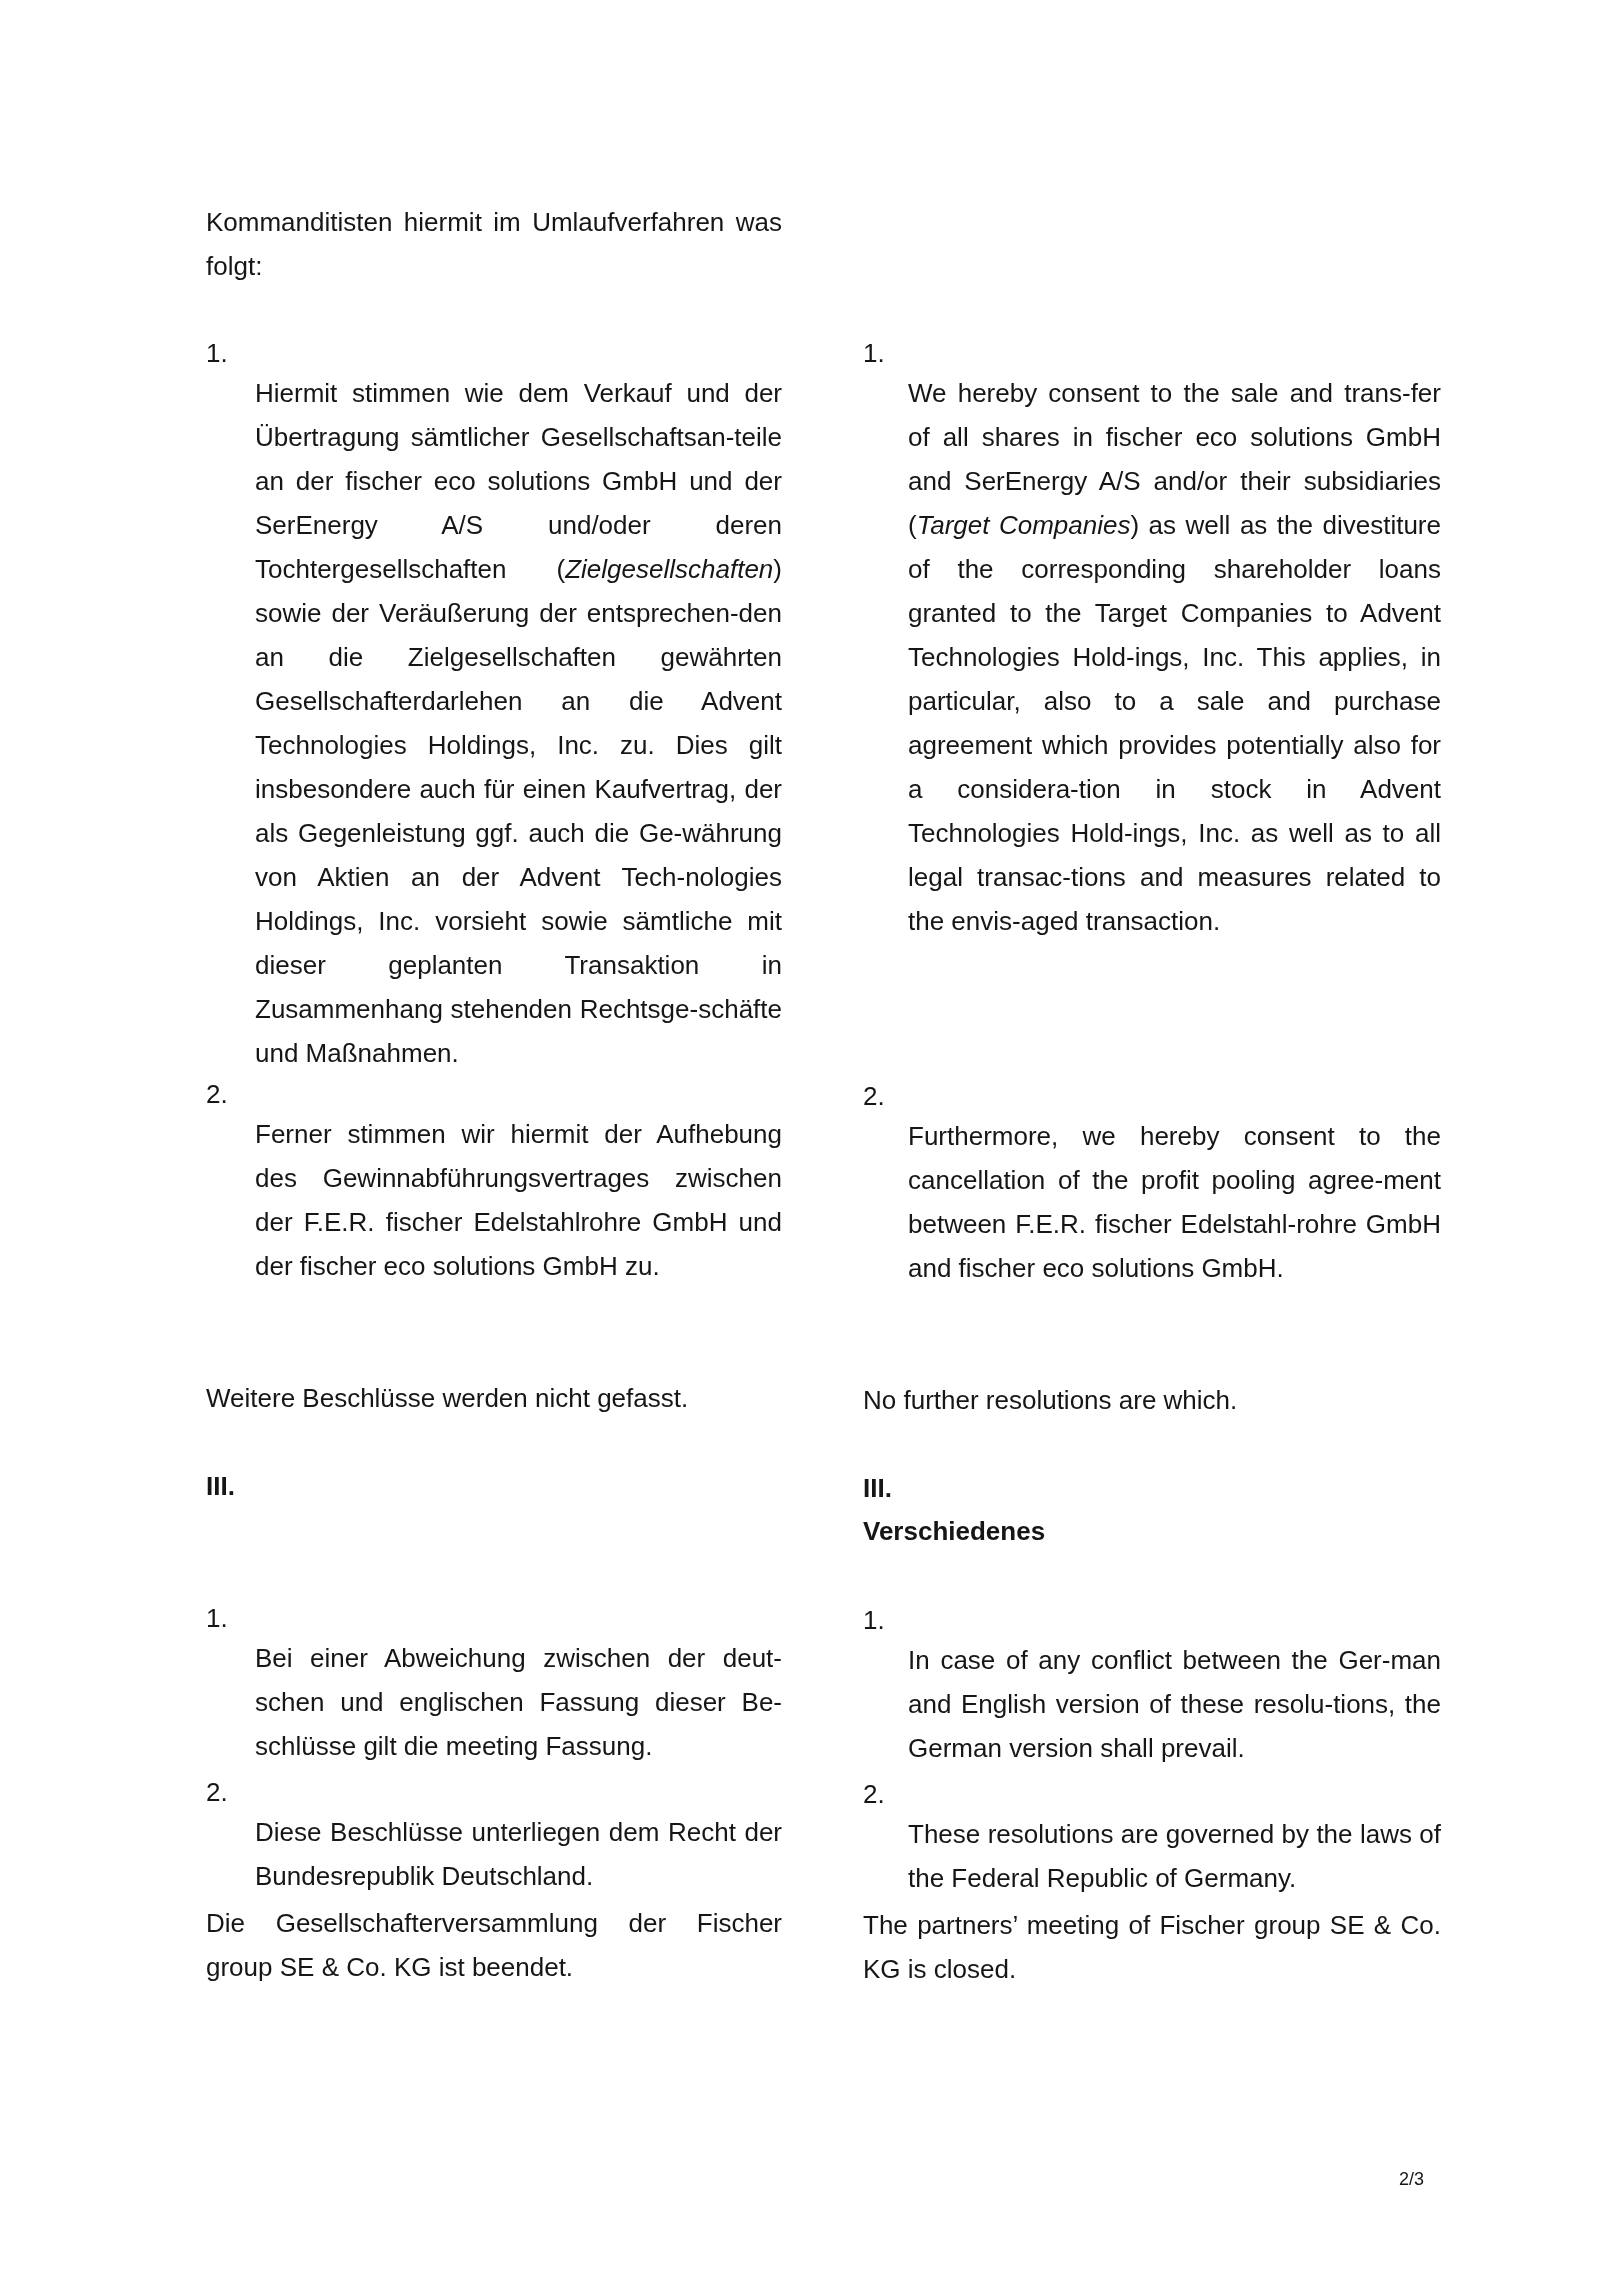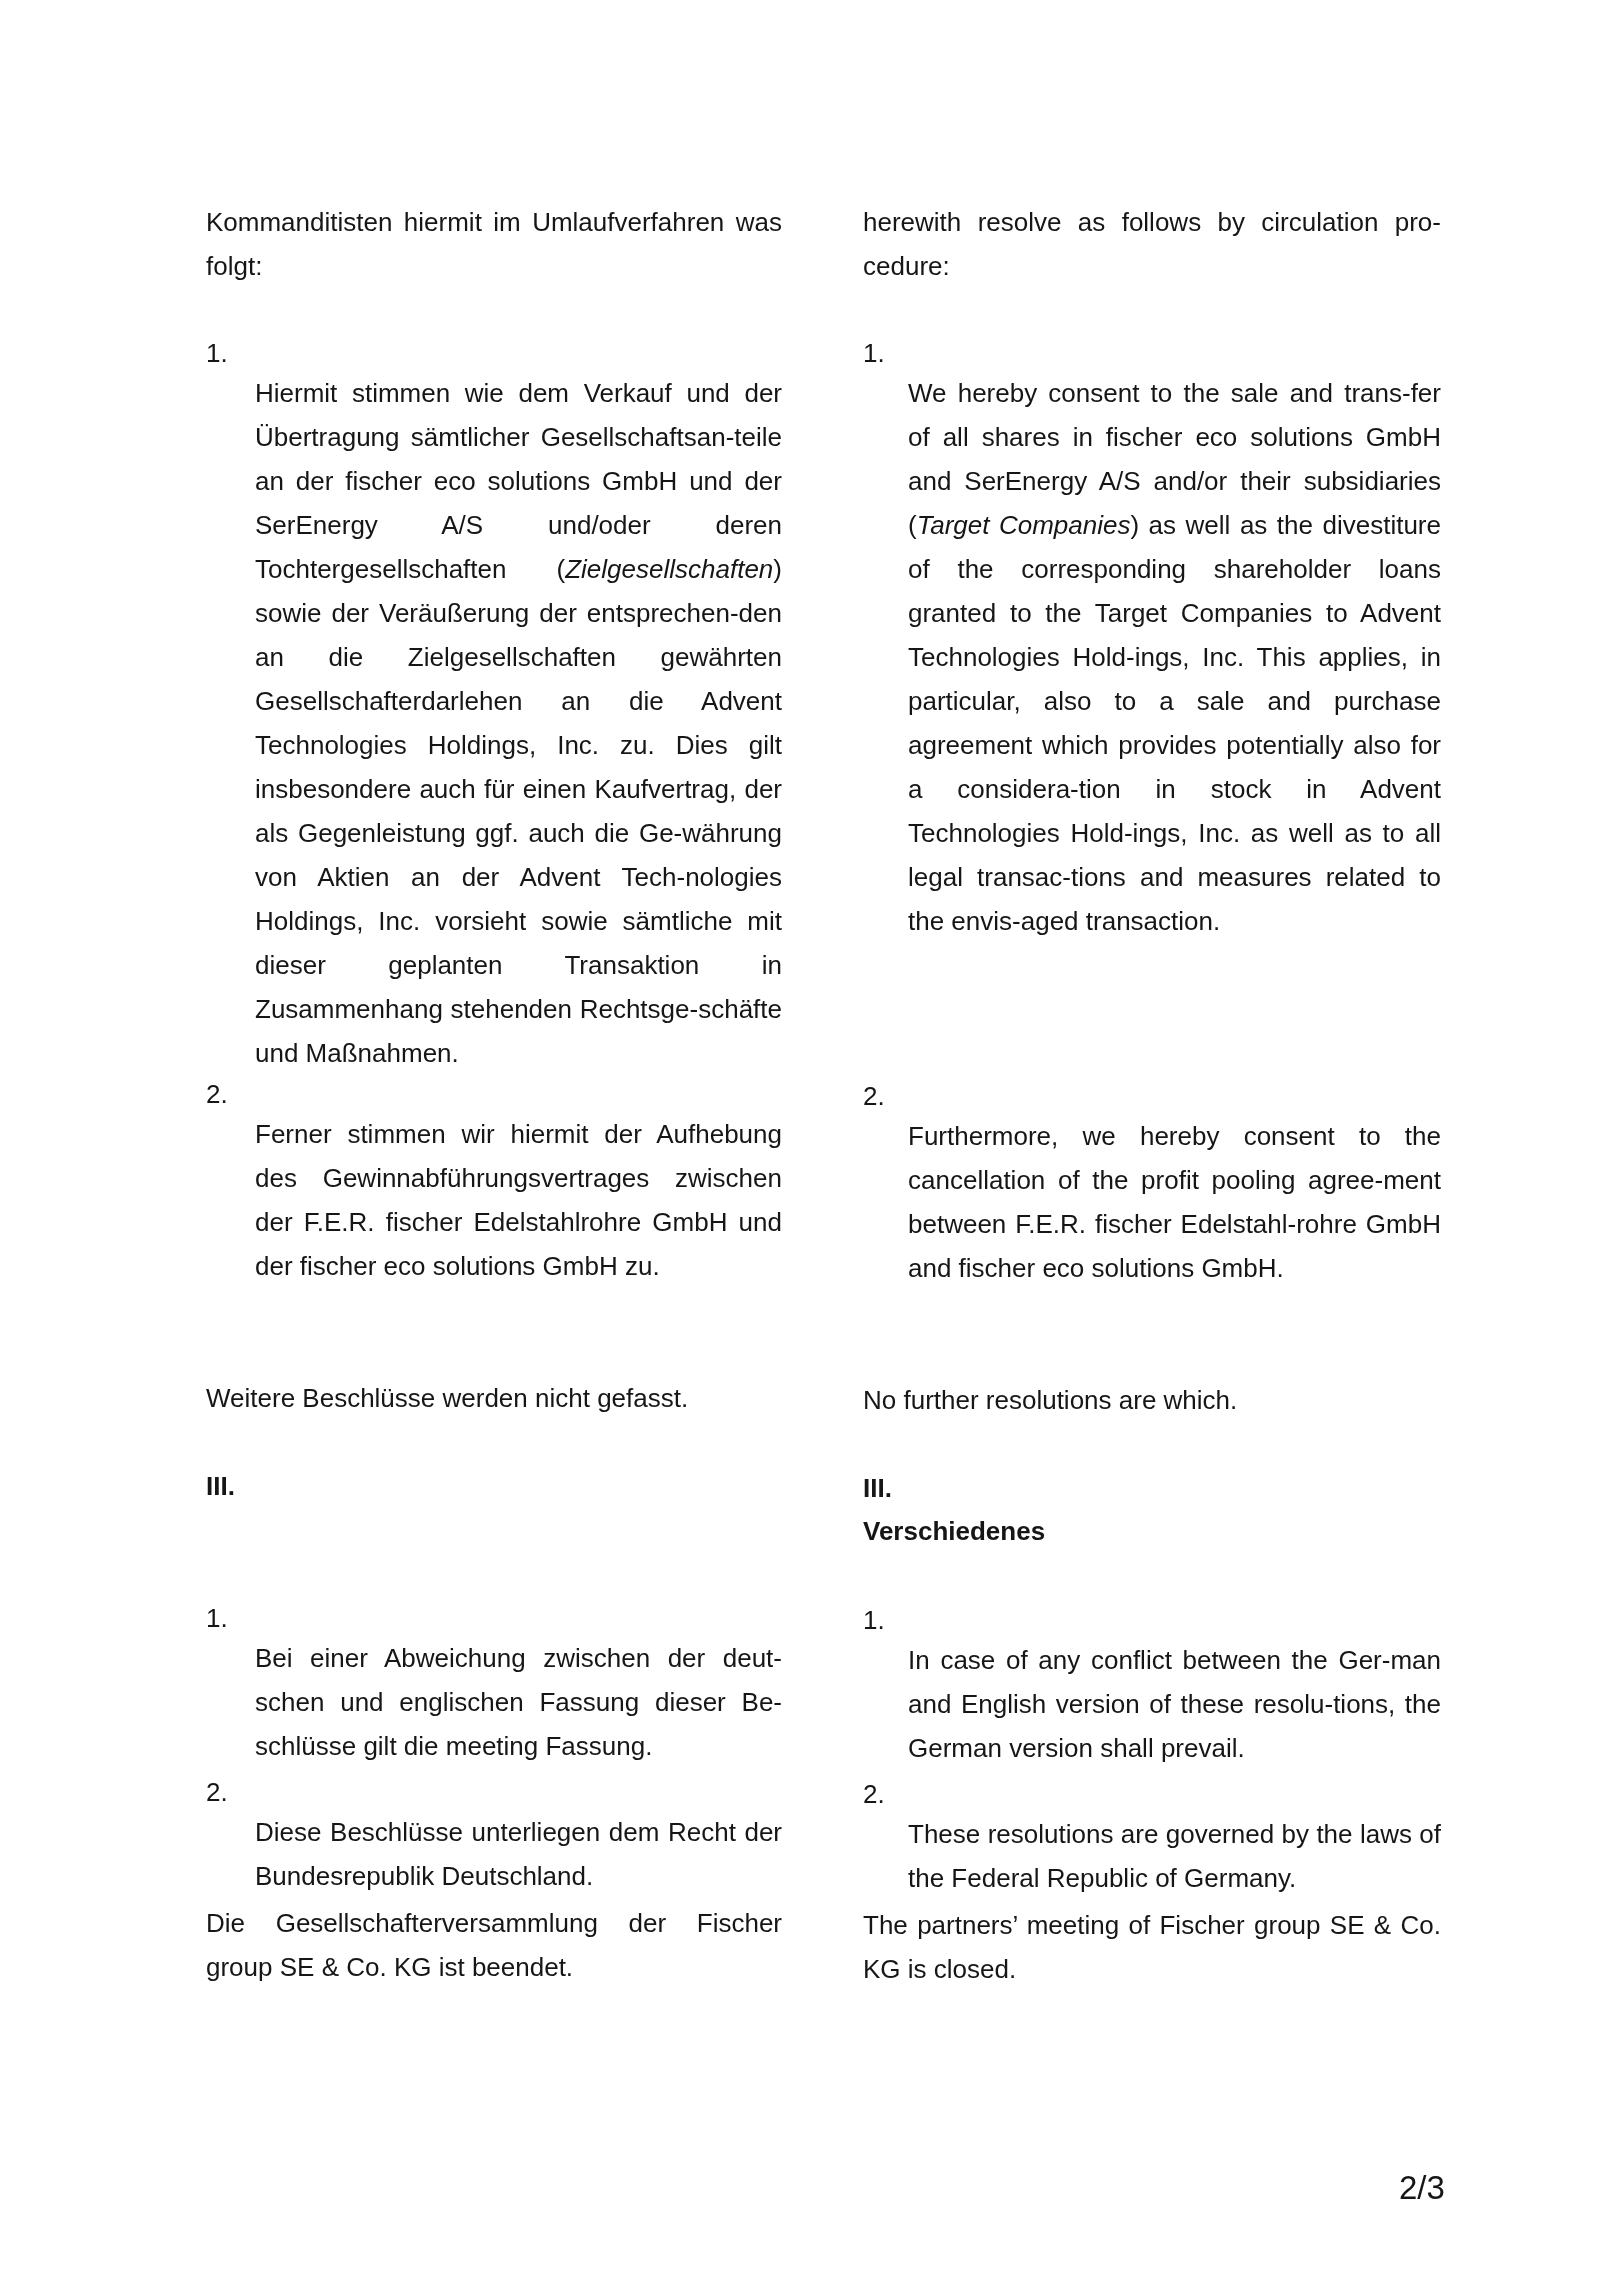--- a/index.html
+++ b/index.html
@@ -13,30 +13,29 @@
   .item { position:absolute; font-size:26px; line-height:44px; }
   .item .num { position:absolute; left:0; top:0; }
   .item .txt { position:absolute; text-align:justify; text-align-last:left;margin-top:40px; }
   .left-item { left:206px; width:576px; }
   .left-item .txt { left:49px; width:527px; }
   .right-item { left:863px; width:578px; }
   .right-item .txt { left:45px; width:533px; }
   .heading { position:absolute; font-weight:bold; font-size:26px; line-height:44px; text-align:left; }
   .heading-left { left:206px; width:576px; }
   .heading-right { left:863px; width:578px; }
-  .page-number { position:absolute; left:1399px; top:2169px; font-size:33px; }
+  .page-number { position:absolute; left:1399px; top:2169px; font-size:18px; }
   em { font-style:italic; }
 </style>
 </head>
 <body>
 
 <div class="page">
 
   <div class="block left" style="top:200px;">Kommanditisten hiermit im Umlaufverfahren was folgt:</div>
-  <div class="block right" style="top:200px;">herewith resolve as follows by circulation pro-cedure:</div>
 
   <div class="item left-item" style="top:331px;">
     <span class="num">1.</span>
     <div class="txt"><span>Hiermit stimmen wie dem Verkauf und der Übertragung sämtlicher Gesellschaftsan-teile an der fischer eco solutions GmbH und der SerEnergy A/S und/oder deren Tochtergesellschaften (</span><em>Zielgesellschaften</em><span>) sowie der Veräußerung der entsprechen-den an die Zielgesellschaften gewährten Gesellschafterdarlehen an die Advent Technologies Holdings, Inc. zu. Dies gilt insbesondere auch für einen Kaufvertrag, der als Gegenleistung ggf. auch die Ge-währung von Aktien an der Advent Tech-nologies Holdings, Inc. vorsieht sowie sämtliche mit dieser geplanten Transaktion in Zusammenhang stehenden Rechtsge-schäfte und Maßnahmen.</span></div>
   </div>
   <div class="item right-item" style="top:331px;">
     <span class="num">1.</span>
     <div class="txt"><span>We hereby consent to the sale and trans-fer of all shares in fischer eco solutions GmbH and SerEnergy A/S and/or their subsidiaries (</span><em>Target Companies</em><span>) as well as the divestiture of the corresponding shareholder loans granted to the Target Companies to Advent Technologies Hold-ings, Inc. This applies, in particular, also to a sale and purchase agreement which provides potentially also for a considera-tion in stock in Advent Technologies Hold-ings, Inc. as well as to all legal transac-tions and measures related to the envis-aged transaction.</span></div>
   </div>
 

